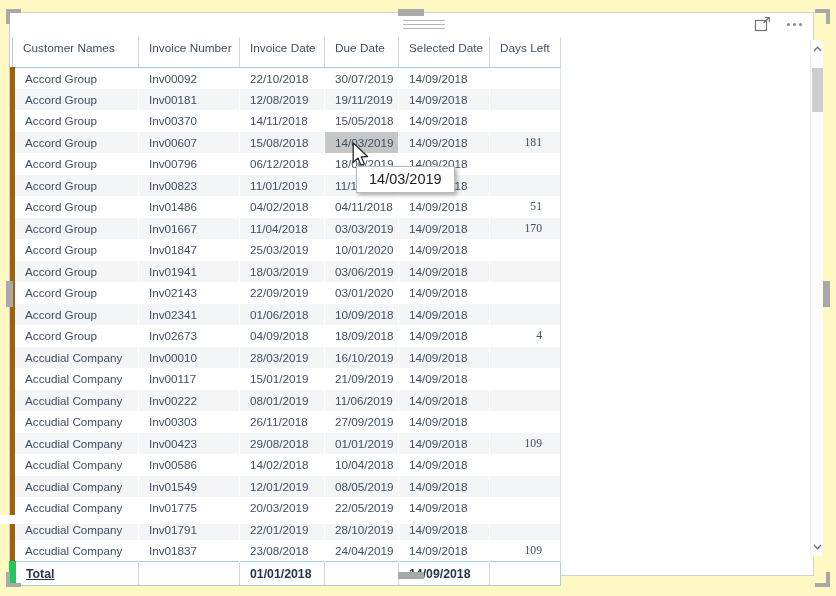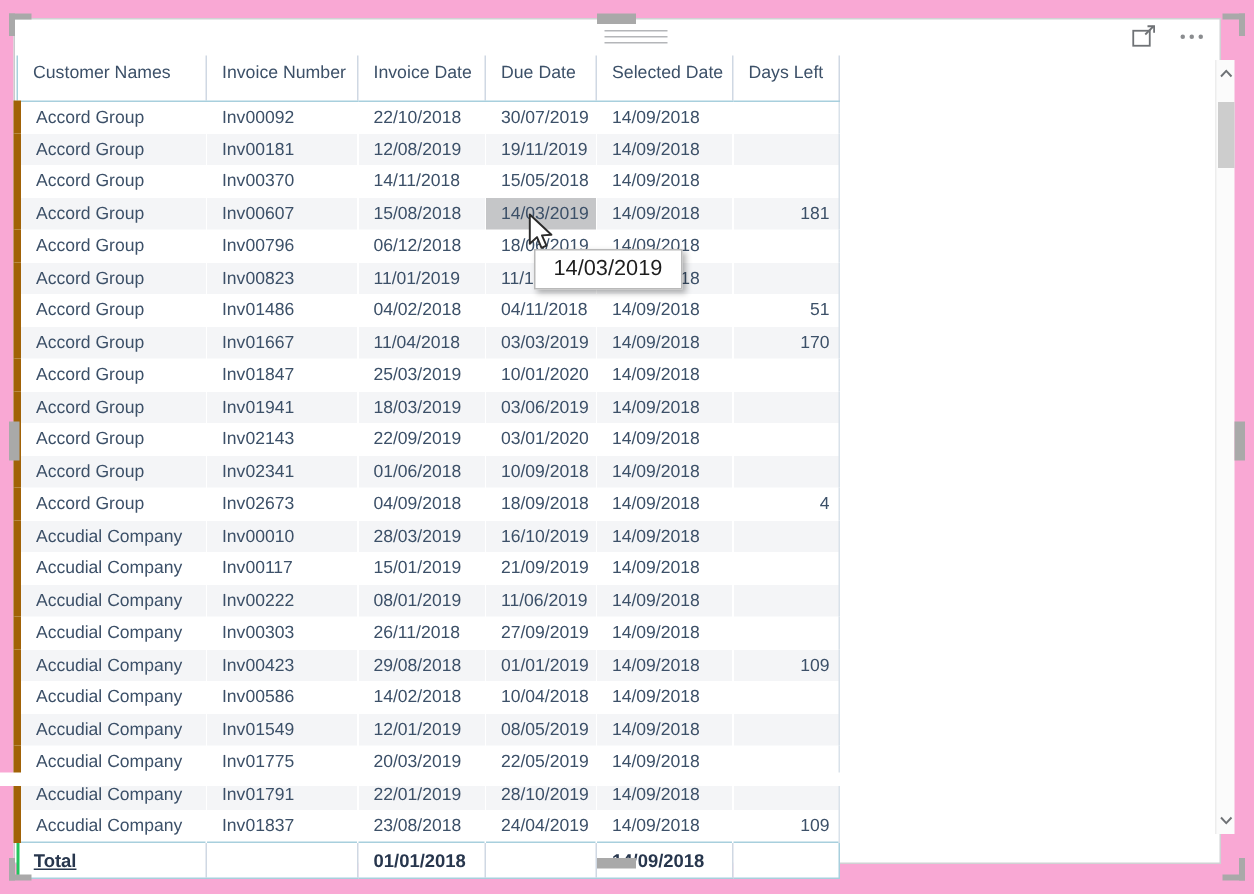--- a/index.html
+++ b/index.html
@@ -8,21 +8,21 @@
     width: 836px; height: 596px;
     background: #ffffff;
     font-family: "Liberation Sans", sans-serif;
     overflow: hidden;
   }
 
   #root {
     position: relative;
     width: 836px;
     height: 596px;
-    background: #f9a8d4;
+    background: #fef9c3;
   }
 
   
   .visual-frame {
     position: absolute;
     left: 9px; top: 12px;
     width: 805px; height: 564px;
     background: #ffffff;
     border: 1px solid #d0d2d4;
     border-left-color: #c9cbcd;
@@ -112,37 +112,37 @@
     white-space: nowrap;
     border-left: 1px solid transparent;
     color: #3c5068;
     font-size: 11.7px;
     height: 21.5px;
     line-height: 15px;
     overflow: hidden;
   }
   tbody td.first { border-left: 5px solid #a16207; }
   tbody td.last { border-right: 1px solid #d9e2ea; }
-  tbody td.num { text-align: right; padding-right: 6px; }
+  tbody td.num { text-align: right; padding-right: 18px; font-family: Liberation Serif, serif; }
   tbody tr.alt td { background: #f4f5f7; }
   tbody tr td.hl { background: #c5c6c8; }
 
   tfoot td {
     font-weight: bold;
     color: #27364d;
     padding: 4px 8px 4px 10px;
     border-top: 1px solid #a8cfdd;
     border-bottom: 1px solid #a8cfdd;
     border-left: 1px solid #cfd8e3;
     font-size: 12.3px;
     height: 24px;
     white-space: nowrap;
     background: #ffffff;
   }
-  tfoot td.first { border-left: 2px solid #22c55e; text-decoration: underline; }
+  tfoot td.first { border-left: 7px solid #22c55e; text-decoration: underline; }
   tfoot td.last { border-right: 1px solid #a8cfdd; }
 
   
   .clip-row-mask {
     position: absolute;
     left: 0; top: 515px;
     width: 560px; height: 9px;
     background: #ffffff;
     pointer-events: none;
   }

